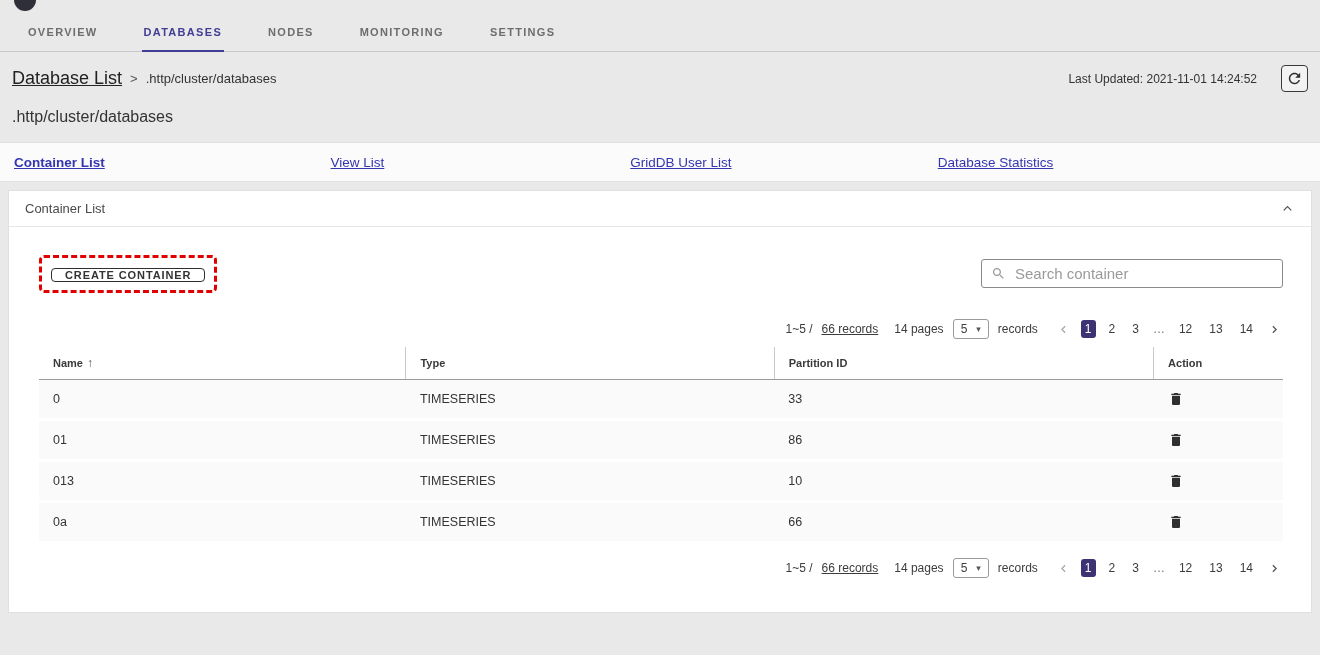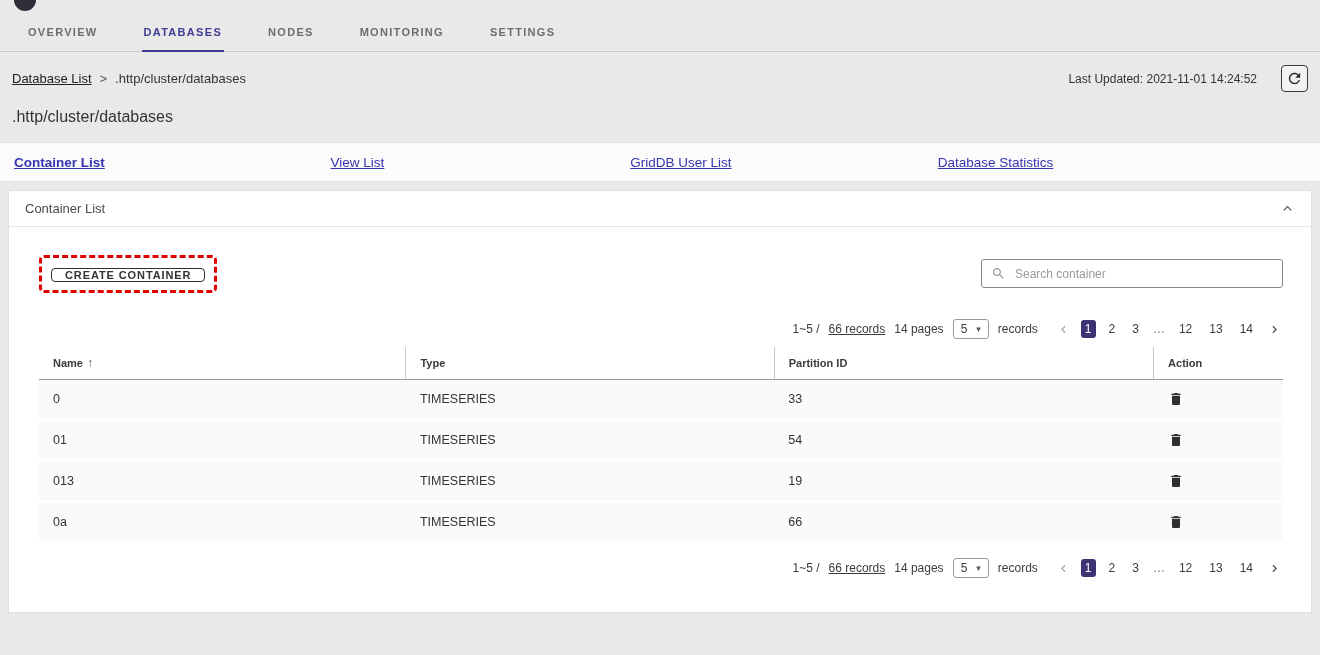--- a/index.html
+++ b/index.html
@@ -18,21 +18,21 @@
   }
   
   .topbar{position:relative;padding-top:16px;border-bottom:1px solid #c9c9c9;}
   .logo-dot{position:absolute;top:-11px;left:14px;width:22px;height:22px;border-radius:50%;background:#2f2f3a;}
   .tabs{display:flex;gap:30px;padding:0 14px;}
   .tab{font-size:11px;font-weight:bold;letter-spacing:1.3px;color:#6d6d6d;
        padding:10px 2px 12px;cursor:pointer;border-bottom:2px solid transparent;margin-bottom:-1px;margin-left:12px;}
   .tab.active{color:var(--accent);border-bottom-color:var(--accent);}
   
   .crumb-row{display:flex;align-items:center;padding:13px 12px 9px 12px;}
-  .crumb-link{color:#222;text-decoration:underline;font-size:13px;cursor:pointer;}
+  .crumb-link{color:#222;text-decoration:underline;font-size:18px;cursor:pointer;}
   .crumb-sep{margin:0 8px;color:#555;font-size:13px;}
   .crumb-current{font-size:13px;color:#333;}
   .crumb-right{margin-left:auto;display:flex;align-items:center;gap:24px;}
   .last-updated{font-size:12px;color:#333;}
   .refresh-btn{width:27px;height:27px;border:1px solid #3a3a3a;border-radius:4px;background:#f2f2f2;
                display:flex;align-items:center;justify-content:center;cursor:pointer;padding:0;}
   
   .page-title{font-size:16px;color:#333;padding:7px 14px 16px 12px;}
   
   .quick-links{background:#fbfbfb;border-top:1px solid #e1e1e1;border-bottom:1px solid #e1e1e1;
@@ -47,28 +47,28 @@
   .collapse-btn{margin-left:auto;background:none;border:none;cursor:pointer;padding:0;display:flex;}
   .panel-body{padding:0 28px 26px 30px;}
   
   .toolbar-row{display:flex;align-items:flex-start;margin-top:28px;min-height:48px;}
   .create-wrap{border:3px dashed var(--annotation);border-radius:5px;padding:7px 9px;}
   .create-btn{background:#fff;border:1px solid #2f2f2f;border-radius:4px;padding:0 13px;
               font-size:11px;font-weight:bold;letter-spacing:0.9px;color:#333;cursor:pointer;
               font-family:inherit;}
   .search-box{margin-left:auto;margin-top:4px;width:302px;height:29px;border:1px solid #8a8a8a;
               border-radius:3px;background:#fff;display:flex;align-items:center;padding:0 9px;gap:7px;}
-  .search-input{border:none;outline:none;flex:1;font-size:12px;color:#000000;background:transparent;
+  .search-input{border:none;outline:none;flex:1;font-size:15px;color:#000000;background:transparent;
                 font-family:inherit;}
   .search-input::placeholder{color:#9a9a9a;}
   
   .pagination{display:flex;justify-content:flex-end;align-items:center;gap:9px;font-size:12px;
               color:#3c3c3c;margin:16px 0 8px 0;}
   .records-link{text-decoration:underline;cursor:pointer;}
-  .ml10{}
+  .ml10{margin-left:7px;}
   .size-select{border:1px solid #9a9a9a;border-radius:3px;padding:2px 7px;display:inline-flex;
                align-items:center;gap:9px;background:#fff;cursor:pointer;font-size:12px;}
   .caret{font-size:9px;color:#555;}
   .chev{display:flex;align-items:center;cursor:pointer;padding:0 2px;}
   .chev.ml14{margin-left:8px;}
   .page-num{padding:2px 4px;min-width:12px;text-align:center;cursor:pointer;color:#3c3c3c;}
   .page-num.active{background:var(--badge);color:#fff;border-radius:3px;}
   .page-ellipsis{color:#777;padding:0 1px;}
   
   .ctable{width:100%;border-collapse:collapse;margin-top:8px;}
@@ -196,35 +196,35 @@
                   <svg width="16" height="16" viewBox="0 0 24 24" fill="#2f2f2f">
                     <path d="M6 19c0 1.1.9 2 2 2h8c1.1 0 2-.9 2-2V7H6v12zM19 4h-3.5l-1-1h-5l-1 1H5v2h14V4z"></path>
                   </svg>
                 </span>
               </button>
           </td>
         </tr>
         <tr>
           <td class="name-cell">01</td>
           <td>TIMESERIES</td>
-          <td>54</td>
+          <td>86</td>
           <td>
             <button class="trash-btn">
                 <span style="display:flex;">
                   <svg width="16" height="16" viewBox="0 0 24 24" fill="#2f2f2f">
                     <path d="M6 19c0 1.1.9 2 2 2h8c1.1 0 2-.9 2-2V7H6v12zM19 4h-3.5l-1-1h-5l-1 1H5v2h14V4z"></path>
                   </svg>
                 </span>
               </button>
           </td>
         </tr>
         <tr>
           <td class="name-cell">013</td>
           <td>TIMESERIES</td>
-          <td>19</td>
+          <td>10</td>
           <td>
             <button class="trash-btn">
                 <span style="display:flex;">
                   <svg width="16" height="16" viewBox="0 0 24 24" fill="#2f2f2f">
                     <path d="M6 19c0 1.1.9 2 2 2h8c1.1 0 2-.9 2-2V7H6v12zM19 4h-3.5l-1-1h-5l-1 1H5v2h14V4z"></path>
                   </svg>
                 </span>
               </button>
           </td>
         </tr>

